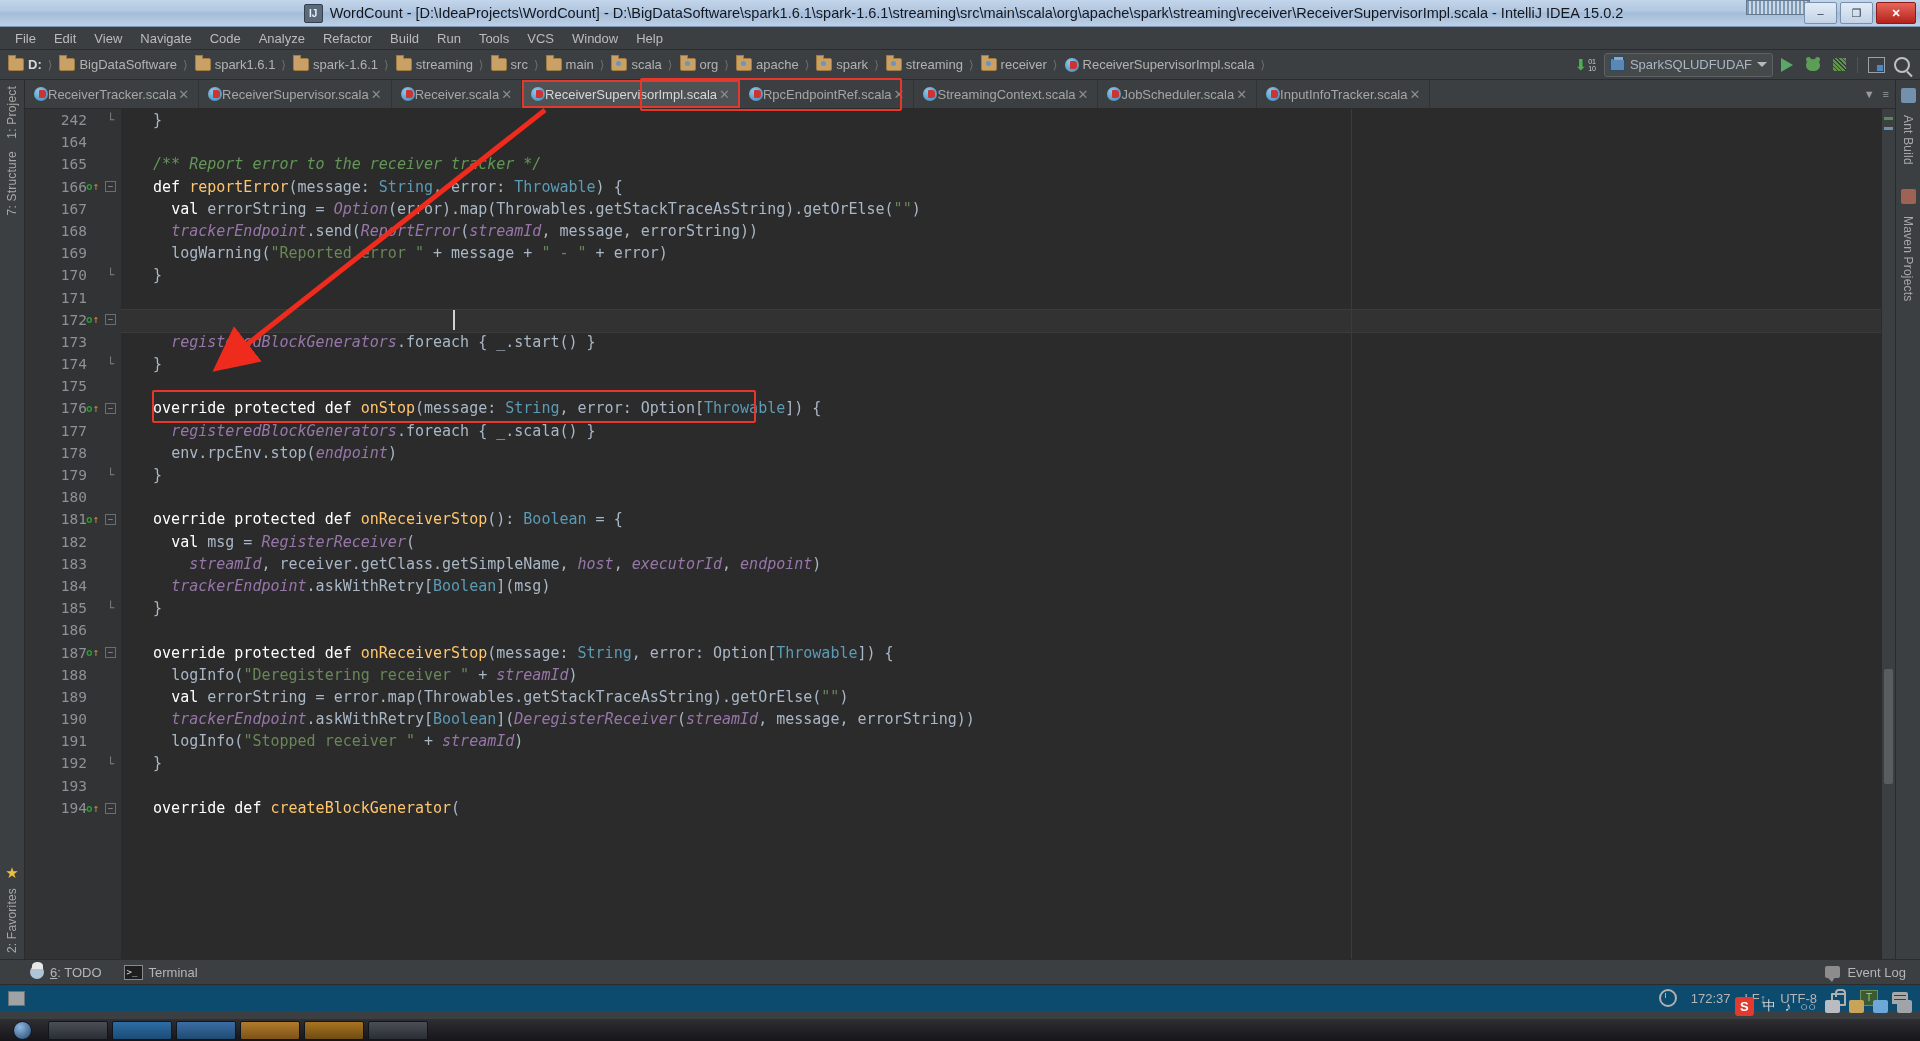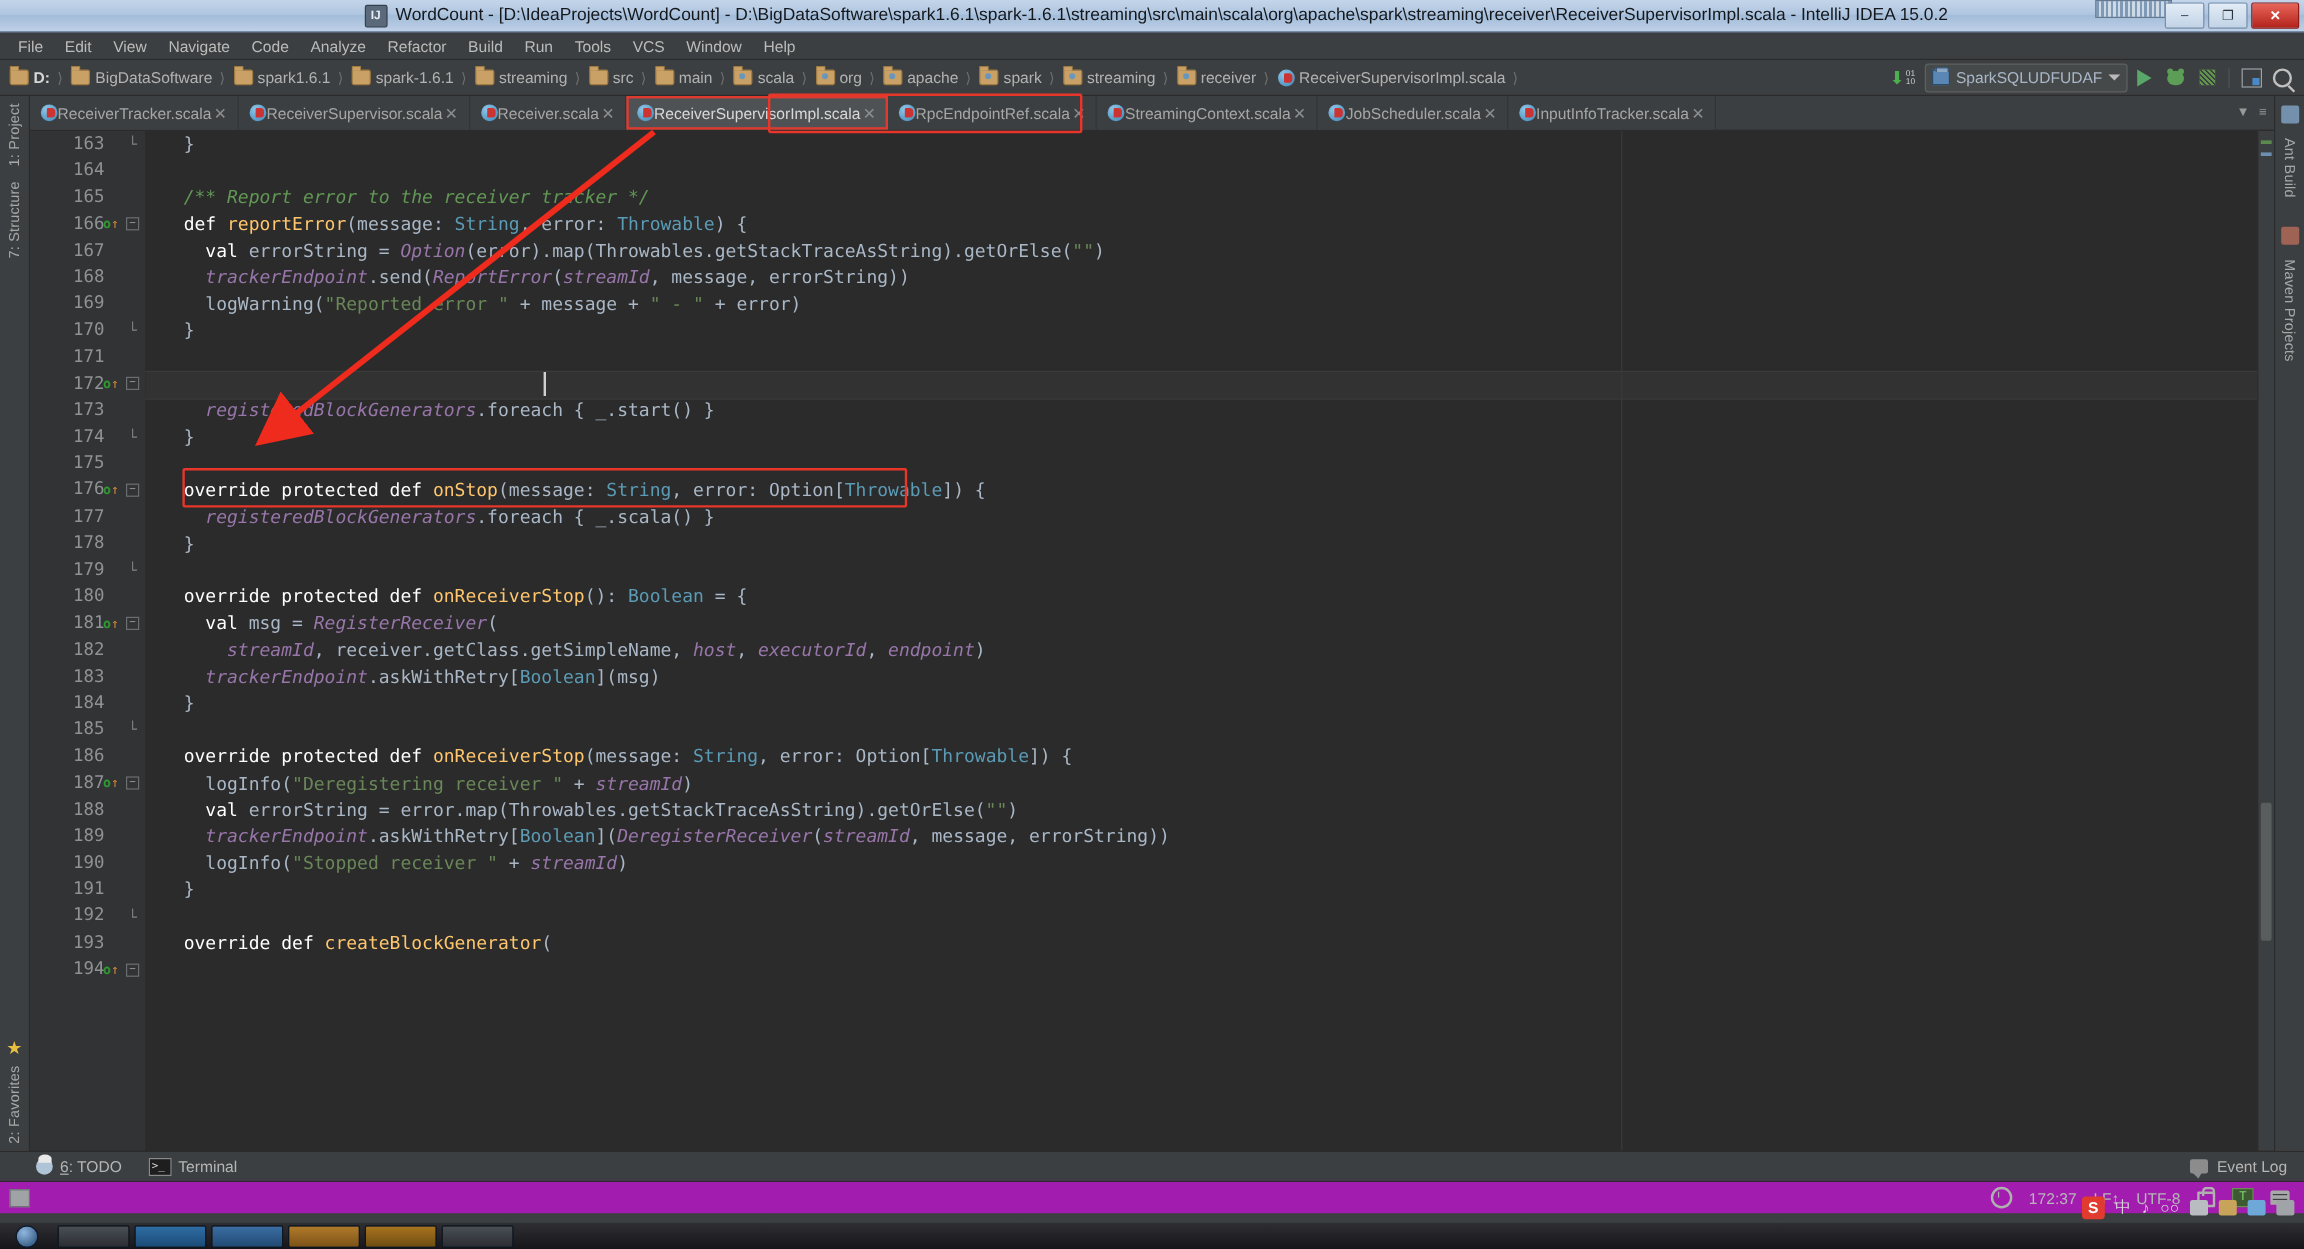--- a/index.html
+++ b/index.html
@@ -228,21 +228,21 @@
   .btw u{text-decoration:underline;}
   .todo-ic{width:14px;height:14px;border-radius:50%;background:#b0c4d8;position:relative;}
   .todo-ic:after{content:"";position:absolute;left:2px;top:-3px;width:11px;height:7px;background:#e8e8e8;border-radius:50% 50% 0 0;}
   .term-ic{width:15px;height:13px;background:#1e1e1e;border:1px solid #8a8a8a;color:#dcdcdc;font-size:9px;line-height:12px;text-align:left;padding-left:2px;font-family:"DejaVu Sans Mono",monospace;}
   .bot-right{margin-left:auto;display:flex;align-items:center;gap:7px;padding-right:14px;font-size:13px;color:#b5b5b5;}
   .evt-ic{width:15px;height:12px;background:#8c8c8c;border-radius:2px;position:relative;}
   .evt-ic:after{content:"";position:absolute;left:2px;bottom:-4px;border-left:5px solid transparent;border-right:3px solid transparent;border-top:5px solid #8c8c8c;}
 
   
   .statusbar{
-    height:26px;background:#a21caf;border-top:1px solid #2b2b2b;
+    height:26px;background:#0c4a6e;border-top:1px solid #2b2b2b;
     display:flex;align-items:center;position:relative;
   }
   .status-left{display:flex;align-items:center;padding-left:8px;}
   .sq{width:15px;height:13px;background:#9fa3a6;border:1px solid #6e7274;}
   .status-right{margin-left:auto;display:flex;align-items:center;gap:14px;padding-right:12px;font-size:13px;color:#b6b6b6;}
   .clock{width:14px;height:14px;border:2px solid #b0b0b0;border-radius:50%;position:relative;}
   .clock:after{content:"";position:absolute;left:4px;top:2px;width:1.5px;height:5px;background:#b0b0b0;}
   .lock-ic{width:11px;height:9px;border:2px solid #b0b0b0;border-radius:1px;position:relative;margin-top:3px;}
   .lock-ic:before{content:"";position:absolute;left:2px;top:-6px;width:7px;height:6px;border:2px solid #b0b0b0;border-bottom:none;border-radius:4px 4px 0 0;}
   .t-ic{width:16px;height:14px;border:1px solid #6d8c5a;background:#3d5a33;color:#7fd171;font-size:10px;text-align:center;line-height:13px;font-family:"DejaVu Sans Mono",monospace;}
@@ -482,21 +482,21 @@
           <span class="x">✕</span>
         </div>
         <div class="tabs-right">
           <span>▼</span>
           <span>≡</span>
         </div>
       </div>
 
       <div class="code-area">
         <div class="gutter" id="gutter">
-            <div class="ln">163</div>
+            <div class="ln">242</div>
             <div class="fold" style="top: 0px;">
               <span style="font-size:12px">└</span>
             </div>
             <div class="ln">164</div>
             <div class="ln">165</div>
             <div class="ln">166</div>
             <div class="gmark" style="top: 66.6px;">
               <span class="ovr">o</span>
               <span class="arr">↑</span>
             </div>
@@ -593,20 +593,21 @@
             <div class="line"><span class="plain">    </span><span class="fld">trackerEndpoint</span><span class="plain">.send(</span><span class="fld">ReportError</span><span class="plain">(</span><span class="fld">streamId</span><span class="plain">, message, errorString))</span></div>
             <div class="line"><span class="plain">    </span><span class="plain">logWarning(</span><span class="str">"Reported error "</span><span class="plain"> + message + </span><span class="str">" - "</span><span class="plain"> + error)</span></div>
             <div class="line"><span class="plain">  </span><span class="brace">}</span></div>
             <div class="line">&nbsp;</div>
             <div class="line"><span class="plain">  </span><span class="kw">override protected def </span><span class="fn">onStart</span><span class="plain">() {</span></div>
             <div class="line"><span class="plain">    </span><span class="fld">registeredBlockGenerators</span><span class="plain">.foreach { _.start() }</span></div>
             <div class="line"><span class="plain">  </span><span class="brace">}</span></div>
             <div class="line">&nbsp;</div>
             <div class="line"><span class="plain">  </span><span class="kw">override protected def </span><span class="fn">onStop</span><span class="plain">(message: </span><span class="typ">String</span><span class="plain">, error: Option[</span><span class="typ">Throwable</span><span class="plain">]) {</span></div>
             <div class="line"><span class="plain">    </span><span class="fld">registeredBlockGenerators</span><span class="plain">.foreach { _.scala() }</span></div>
+            <div class="line"><span class="plain">    </span><span class="plain">env.rpcEnv.stop(</span><span class="fld">endpoint</span><span class="plain">)</span></div>
             <div class="line"><span class="plain">  </span><span class="brace">}</span></div>
             <div class="line">&nbsp;</div>
             <div class="line"><span class="plain">  </span><span class="kw">override protected def </span><span class="fn">onReceiverStop</span><span class="plain">(): </span><span class="typ">Boolean</span><span class="plain"> = {</span></div>
             <div class="line"><span class="plain">    </span><span class="kw">val </span><span class="plain">msg = </span><span class="fld">RegisterReceiver</span><span class="plain">(</span></div>
             <div class="line"><span class="plain">      </span><span class="fld">streamId</span><span class="plain">, receiver.getClass.getSimpleName, </span><span class="fld">host</span><span class="plain">, </span><span class="fld">executorId</span><span class="plain">, </span><span class="fld">endpoint</span><span class="plain">)</span></div>
             <div class="line"><span class="plain">    </span><span class="fld">trackerEndpoint</span><span class="plain">.askWithRetry[</span><span class="typ">Boolean</span><span class="plain">](msg)</span></div>
             <div class="line"><span class="plain">  </span><span class="brace">}</span></div>
             <div class="line">&nbsp;</div>
             <div class="line"><span class="plain">  </span><span class="kw">override protected def </span><span class="fn">onReceiverStop</span><span class="plain">(message: </span><span class="typ">String</span><span class="plain">, error: Option[</span><span class="typ">Throwable</span><span class="plain">]) {</span></div>
             <div class="line"><span class="plain">    </span><span class="plain">logInfo(</span><span class="str">"Deregistering receiver "</span><span class="plain"> + </span><span class="fld">streamId</span><span class="plain">)</span></div>

